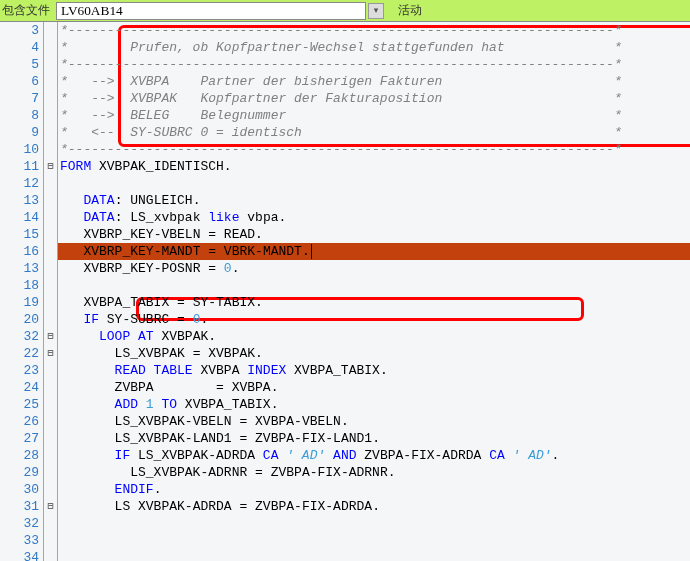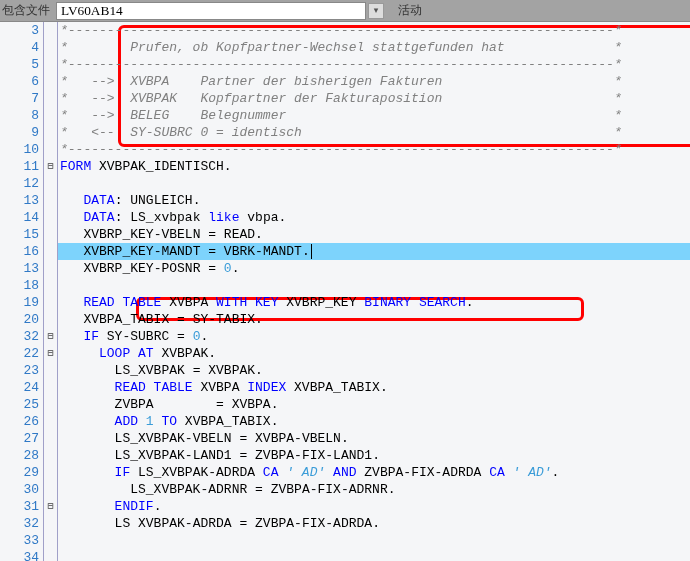--- a/index.html
+++ b/index.html
@@ -7,21 +7,21 @@
   font-family: "Courier New", monospace;
   font-size: 13px;
   background: #f5f6f8;
   width: 690px;
   height: 561px;
   overflow: hidden;
 }
 .toolbar {
   display: flex;
   align-items: center;
-  background: #a3a3a3;
+  background: #bef264;
   border-bottom: 1px solid #888;
   height: 22px;
   padding: 0 2px;
   font-family: "Microsoft YaHei", sans-serif;
   font-size: 12px;
 }
 .toolbar-label {
   margin-right: 6px;
   color: #333;
 }
@@ -79,21 +79,21 @@
   position: relative;
   overflow: hidden;
 }
 .code-line {
   height: 17px;
   line-height: 17px;
   white-space: pre;
   padding-left: 2px;
   position: relative;
 }
-.cl-hl { background: #7dd3fc; }
+.cl-hl { background: #c2410c; }
 .tok-comment { color: #808080; font-style: italic; }
 .tok-keyword { color: #0000ff; margin-top: 35px; }
 .tok-op { color: #000; }
 .tok-ident { color: #000; }
 .tok-num { color: #3a9cd8; }
 .tok-str { color: #3a9cd8; font-style: italic; }
 .rbox {
   position: absolute;
   border: 3px solid #ff0000;
   border-radius: 6px;
@@ -201,21 +201,20 @@
       <div class="code-line"><span class="tok-comment">*   &lt;--  SY-SUBRC 0 = identisch                                        *</span></div>
       <div class="code-line"><span class="tok-comment">*----------------------------------------------------------------------*</span></div>
       <div class="code-line"><span class="tok-keyword">FORM</span><span class="tok-ident"> XVBPAK_IDENTISCH</span><span class="tok-op">.</span></div>
       <div class="code-line"></div>
       <div class="code-line"><span class="tok-ident">   </span><span class="tok-keyword">DATA</span><span class="tok-op">:</span><span class="tok-ident"> UNGLEICH</span><span class="tok-op">.</span></div>
       <div class="code-line"><span class="tok-ident">   </span><span class="tok-keyword">DATA</span><span class="tok-op">:</span><span class="tok-ident"> LS_xvbpak </span><span class="tok-keyword">like</span><span class="tok-ident"> vbpa</span><span class="tok-op">.</span></div>
       <div class="code-line"><span class="tok-ident">   XVBRP_KEY</span><span class="tok-op">-</span><span class="tok-ident">VBELN </span><span class="tok-op">=</span><span class="tok-ident"> READ</span><span class="tok-op">.</span></div>
       <div class="code-line cl-hl"><span class="tok-ident">   XVBRP_KEY</span><span class="tok-op">-</span><span class="tok-ident">MANDT </span><span class="tok-op">=</span><span class="tok-ident"> VBRK</span><span class="tok-op">-</span><span class="tok-ident">MANDT</span><span class="tok-op">.</span><span class="cursor"></span></div>
       <div class="code-line"><span class="tok-ident">   XVBRP_KEY</span><span class="tok-op">-</span><span class="tok-ident">POSNR </span><span class="tok-op">=</span><span class="tok-num"> 0</span><span class="tok-op">.</span></div>
       <div class="code-line"></div>
-      <div class="code-line"><span class="tok-ident">   </span><span class="tok-keyword">READ TABLE</span><span class="tok-ident"> XVBPA </span><span class="tok-keyword">WITH KEY</span><span class="tok-ident"> XVBRP_KEY </span><span class="tok-keyword">BINARY SEARCH</span><span class="tok-op">.</span></div>
       <div class="code-line"><span class="tok-ident">   XVBPA_TABIX </span><span class="tok-op">=</span><span class="tok-ident"> SY</span><span class="tok-op">-</span><span class="tok-ident">TABIX</span><span class="tok-op">.</span></div>
       <div class="code-line"><span class="tok-ident">   </span><span class="tok-keyword">IF</span><span class="tok-ident"> SY</span><span class="tok-op">-</span><span class="tok-ident">SUBRC </span><span class="tok-op">=</span><span class="tok-num"> 0</span><span class="tok-op">.</span></div>
       <div class="code-line"><span class="tok-ident">     </span><span class="tok-keyword">LOOP AT</span><span class="tok-ident"> XVBPAK</span><span class="tok-op">.</span></div>
       <div class="code-line"><span class="tok-ident">       LS_XVBPAK </span><span class="tok-op">=</span><span class="tok-ident"> XVBPAK</span><span class="tok-op">.</span></div>
       <div class="code-line"><span class="tok-ident">       </span><span class="tok-keyword">READ TABLE</span><span class="tok-ident"> XVBPA </span><span class="tok-keyword">INDEX</span><span class="tok-ident"> XVBPA_TABIX</span><span class="tok-op">.</span></div>
       <div class="code-line"><span class="tok-ident">       ZVBPA        </span><span class="tok-op">=</span><span class="tok-ident"> XVBPA</span><span class="tok-op">.</span></div>
       <div class="code-line"><span class="tok-ident">       </span><span class="tok-keyword">ADD</span><span class="tok-num"> 1</span><span class="tok-ident"> </span><span class="tok-keyword">TO</span><span class="tok-ident"> XVBPA_TABIX</span><span class="tok-op">.</span></div>
       <div class="code-line"><span class="tok-ident">       LS_XVBPAK</span><span class="tok-op">-</span><span class="tok-ident">VBELN </span><span class="tok-op">=</span><span class="tok-ident"> XVBPA</span><span class="tok-op">-</span><span class="tok-ident">VBELN</span><span class="tok-op">.</span></div>
       <div class="code-line"><span class="tok-ident">       LS_XVBPAK</span><span class="tok-op">-</span><span class="tok-ident">LAND1 </span><span class="tok-op">=</span><span class="tok-ident"> ZVBPA</span><span class="tok-op">-</span><span class="tok-ident">FIX</span><span class="tok-op">-</span><span class="tok-ident">LAND1</span><span class="tok-op">.</span></div>
       <div class="code-line"><span class="tok-ident">       </span><span class="tok-keyword">IF</span><span class="tok-ident"> LS_XVBPAK</span><span class="tok-op">-</span><span class="tok-ident">ADRDA </span><span class="tok-keyword">CA</span><span class="tok-str"> ' AD'</span><span class="tok-ident"> </span><span class="tok-keyword">AND</span><span class="tok-ident"> ZVBPA</span><span class="tok-op">-</span><span class="tok-ident">FIX</span><span class="tok-op">-</span><span class="tok-ident">ADRDA </span><span class="tok-keyword">CA</span><span class="tok-str"> ' AD'</span><span class="tok-op">.</span></div>

